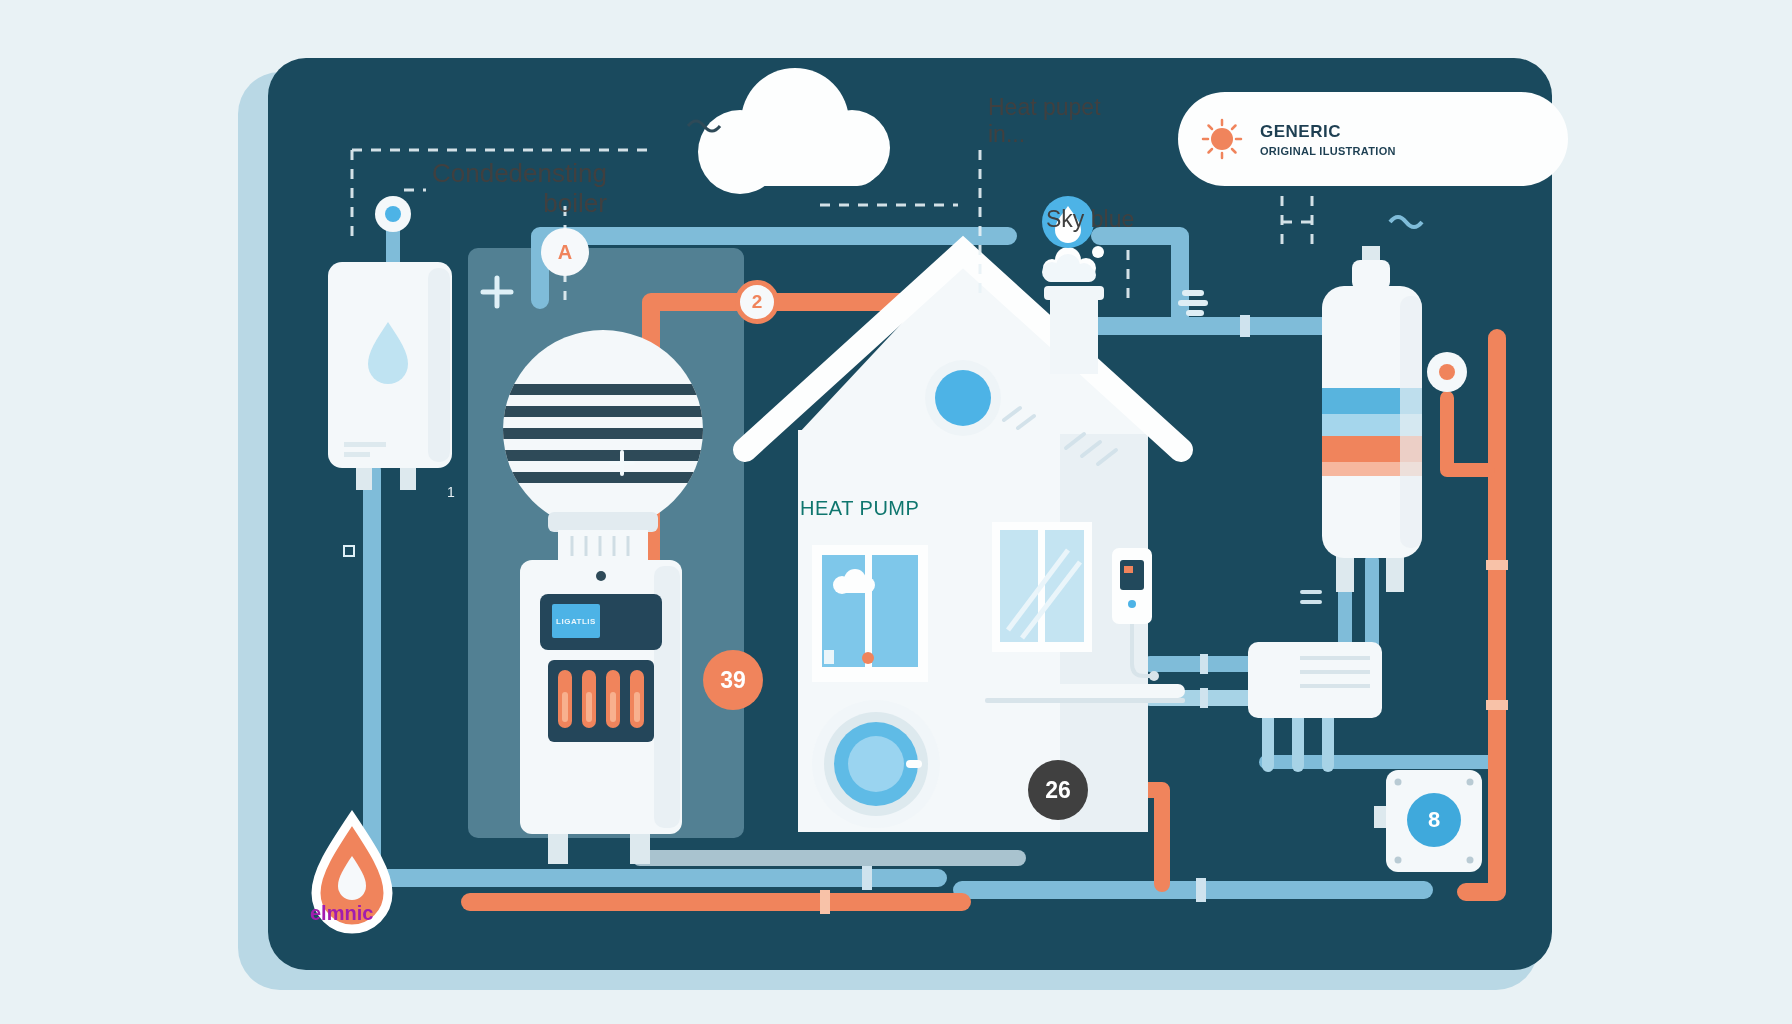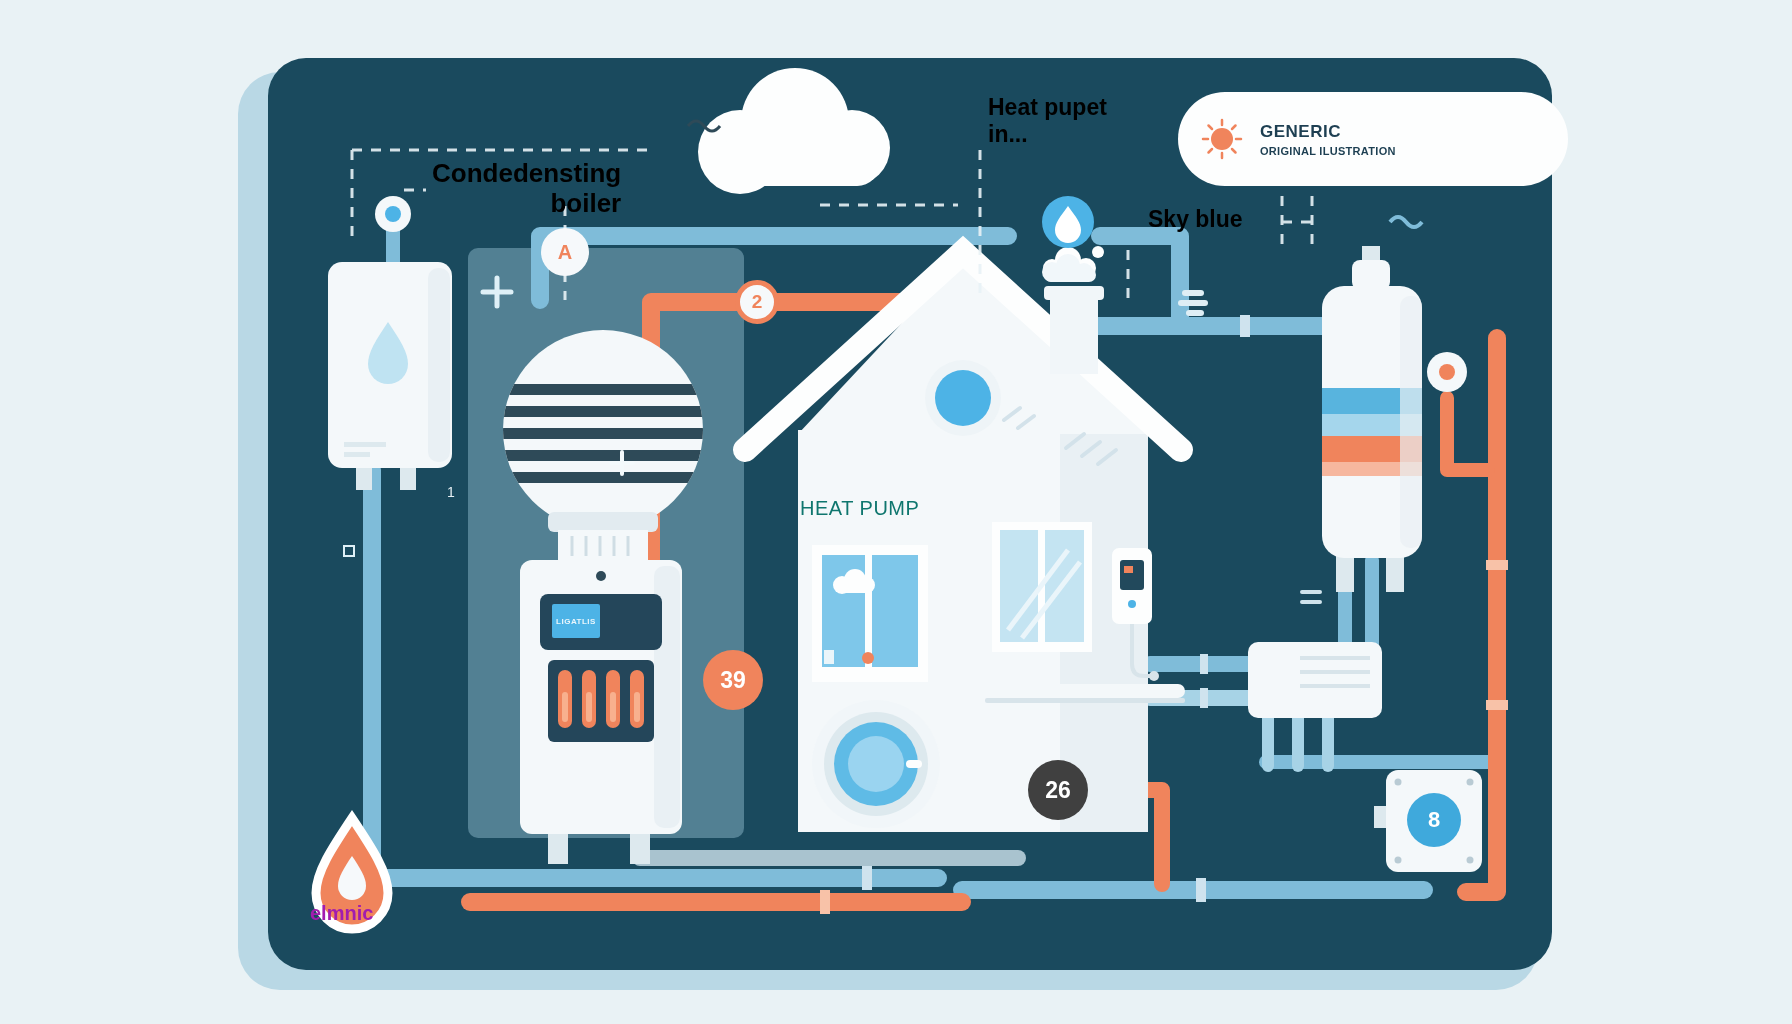--- a/index.html
+++ b/index.html
@@ -4,24 +4,24 @@
 <style>
   html,body{margin:0;padding:0;background:#e9f2f5;}
   .canvas{position:relative;width:1792px;height:1024px;background:#e9f2f5;overflow:hidden;
           font-family:"Liberation Sans",sans-serif;}
   .abs{position:absolute;}
   .panel-light{left:238px;top:72px;width:1300px;height:918px;background:#b9d8e5;border-radius:42px;}
   .panel-dark{left:268px;top:58px;width:1284px;height:912px;background:#1a4a5e;border-radius:38px;}
   svg.layer{position:absolute;left:0;top:0;width:1792px;height:1024px;}
 
   .title{left:350px;top:92px;color:#f3f8fa;font-size:34px;font-weight:800;letter-spacing:1.5px;}
-  .lbl{color:#000000;font-weight:700;line-height:1.16;}
+  .lbl{color:#404040;font-weight:400;line-height:1.16;}
   .lbl-boiler{left:432px;top:158px;font-size:26px;text-align:right;}
   .lbl-hp{left:988px;top:94px;font-size:23px;}
-  .lbl-sky{left:1148px;top:206px;font-size:23px;}
+  .lbl-sky{left:1046px;top:206px;font-size:23px;}
   .lbl-house{left:800px;top:497px;color:#0f766e;font-size:20px;font-weight:400;letter-spacing:.5px;}
   .lbl-elmnic{left:310px;top:902px;font-size:20px;font-weight:700;color:#a21caf;}
   .mark1{left:447px;top:484px;font-size:14px;color:#e6eff4;}
   .display-label{left:552px;top:604px;width:48px;height:34px;background:#4db3e6;color:#eaf6fc;
                  font-size:8px;font-weight:700;display:flex;align-items:center;justify-content:center;
                  border-radius:2px;letter-spacing:.5px;}
 
   .badge{position:absolute;border-radius:50%;display:flex;align-items:center;justify-content:center;
          font-weight:800;}
   .badge-a{left:541px;top:228px;width:48px;height:48px;background:#f6f9fb;color:#f0845c;font-size:20px;}

